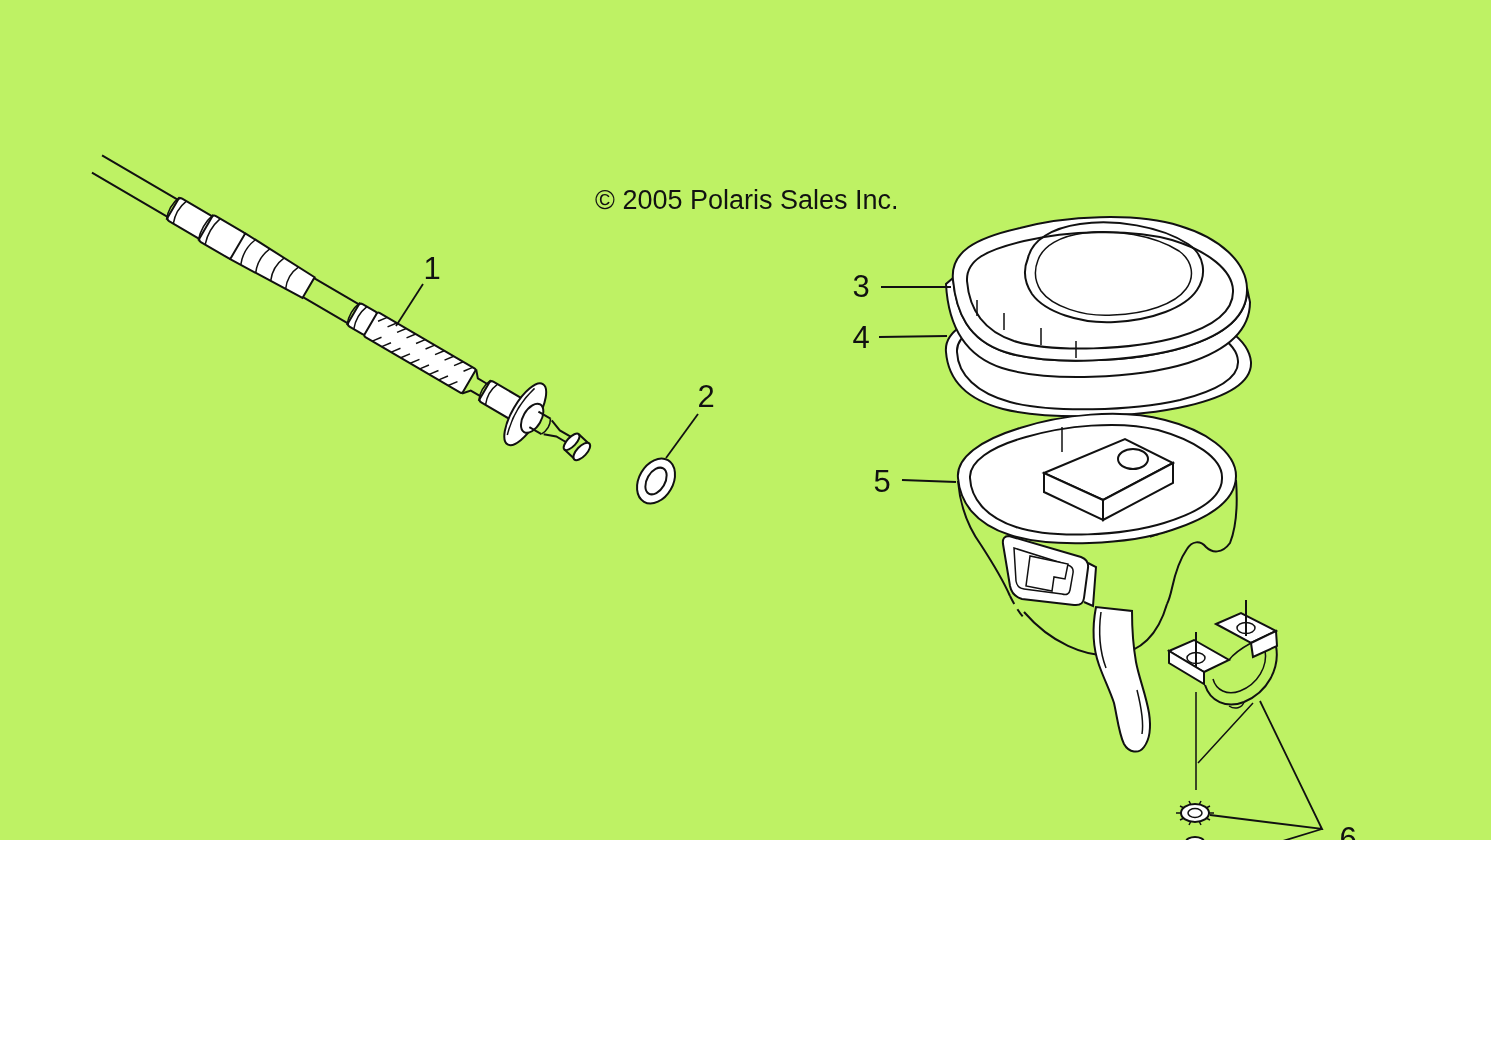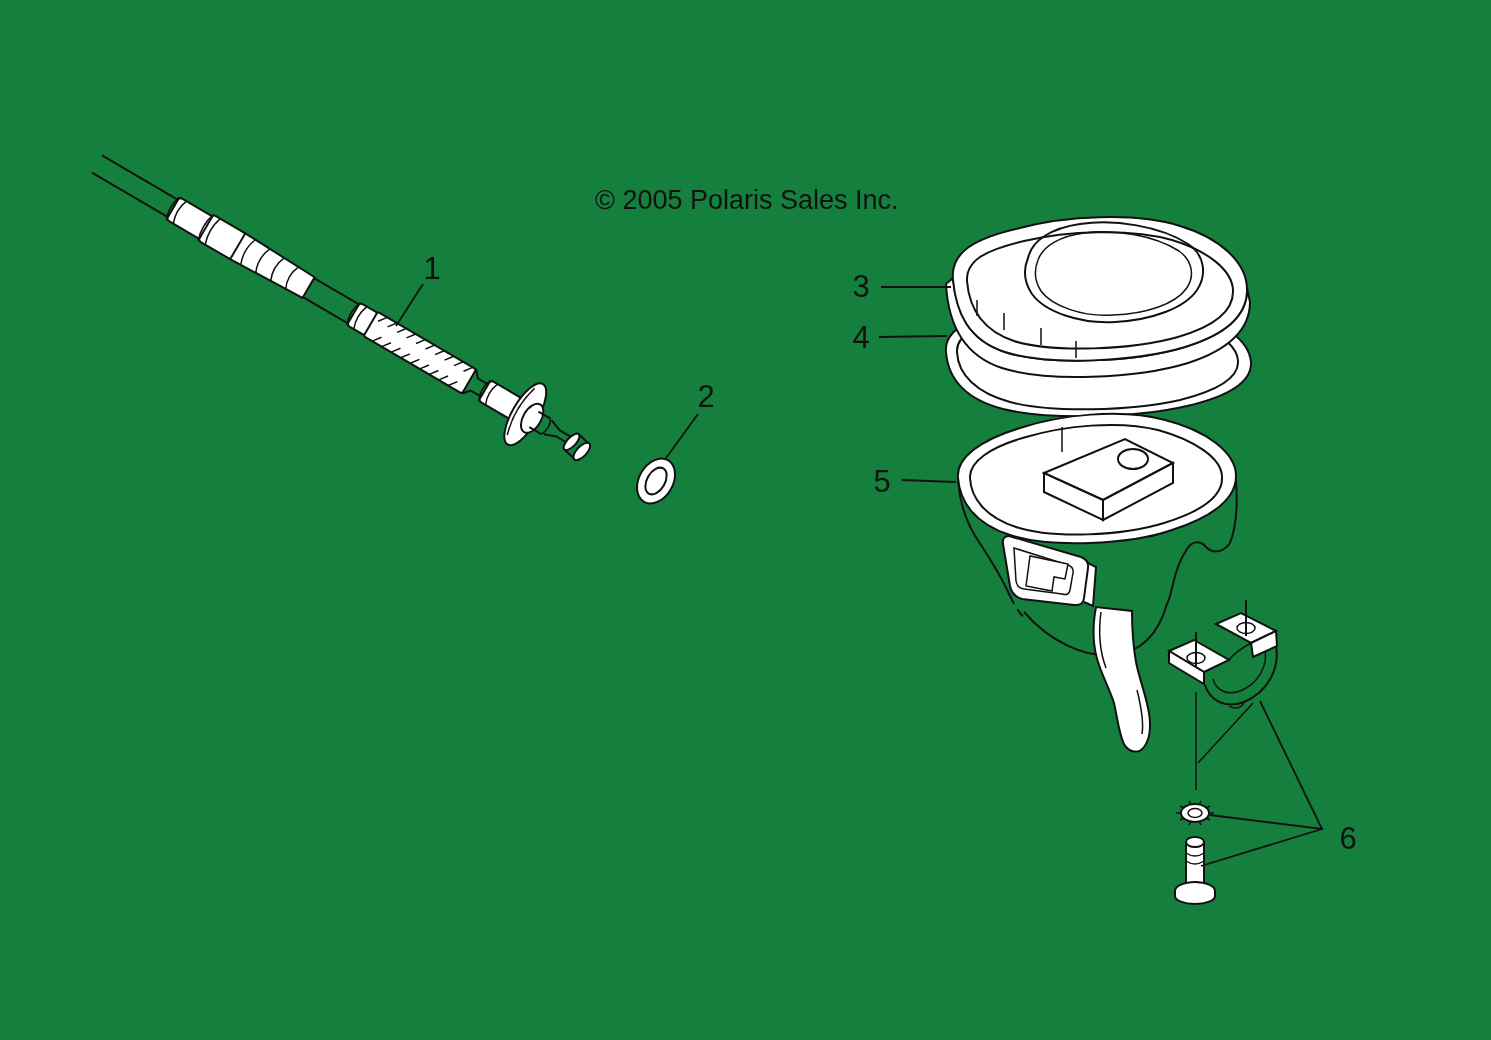--- a/index.html
+++ b/index.html
@@ -1,16 +1,16 @@
 <!DOCTYPE html>
 <html><head>
 <meta charset="utf-8">
 <style>
   html,body{margin:0;padding:0;background:#ffffff;}
-  .stage{position:relative;width:1491px;height:1040px;background:#15803d;overflow:hidden;
+  .stage{position:relative;width:1491px;height:840px;background:#bef264;overflow:hidden;
          font-family:"Liberation Sans",sans-serif;}
   .stage svg{position:absolute;left:0;top:0;}
   svg *{vector-effect:none;}
   .ln{stroke:#111111;stroke-width:2;fill:none;}
   .lnf{stroke:#111111;stroke-width:2;fill:#ffffff;}
   .thin{stroke:#111111;stroke-width:1.5;fill:none;}
   .thinf{stroke:#111111;stroke-width:1.5;fill:#ffffff;}
   .dash{stroke-dasharray:9 6;}
   .leader{stroke:#111111;stroke-width:1.8;fill:none;}
   .callout-text{font-family:"Liberation Sans",sans-serif;font-size:31px;fill:#111111;}

